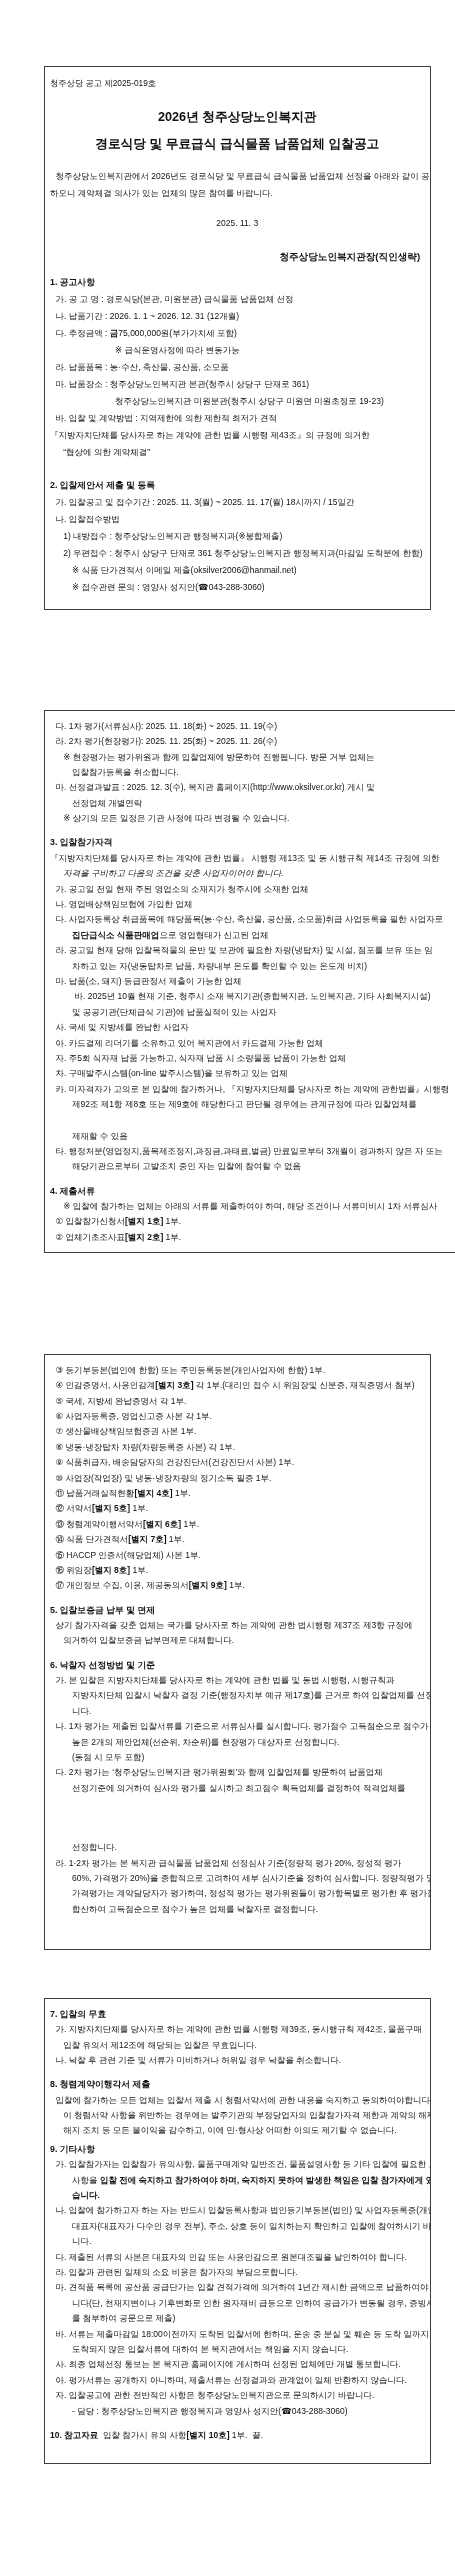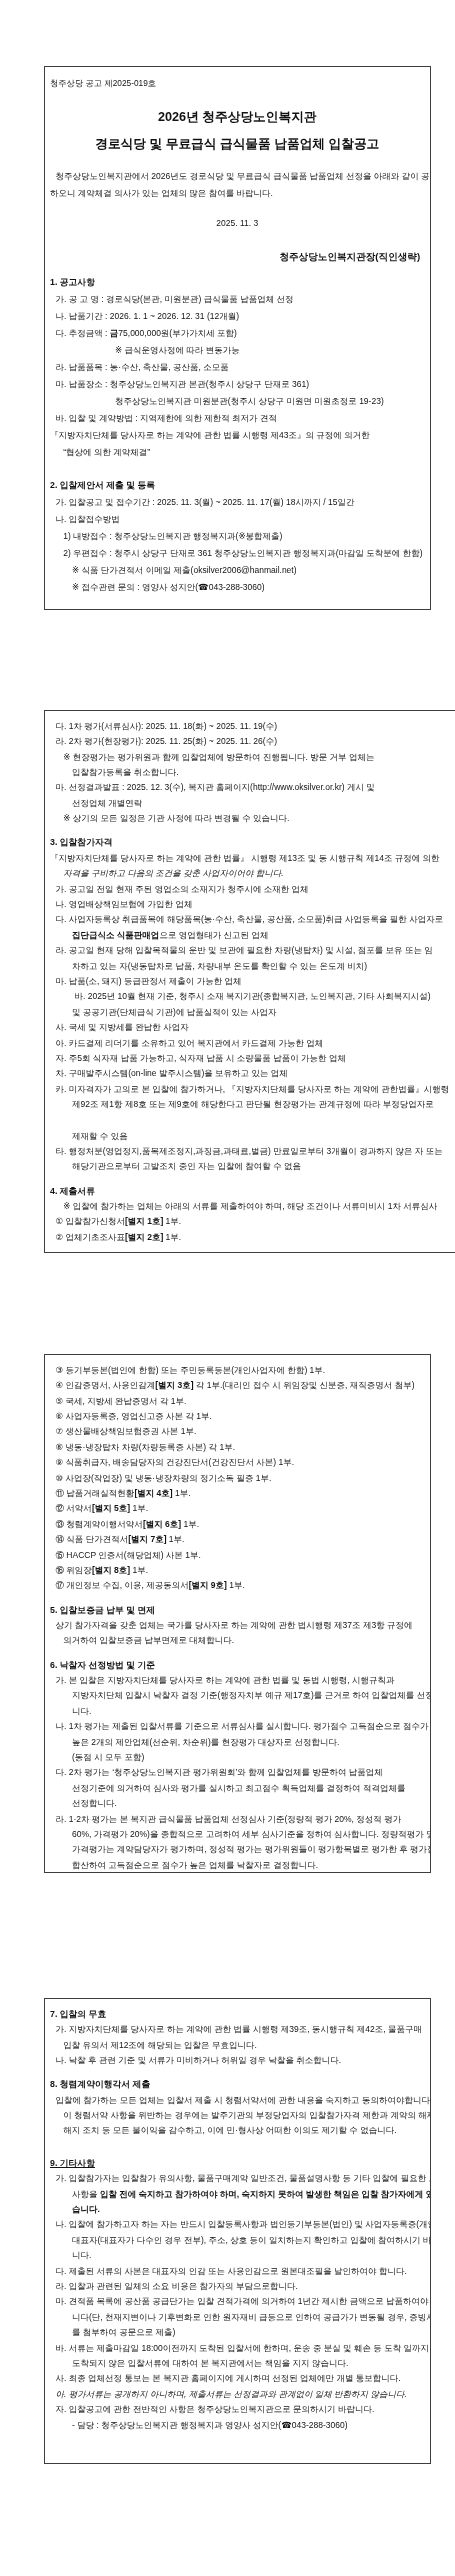--- a/index.html
+++ b/index.html
@@ -68,30 +68,30 @@
       <div class="ln i1" style="line-height: 15.4px;"><span>라. 공고일 현재 당해 입찰목적물의 운반 및 보관에 필요한 차량(냉탑차) 및 시설, 점포를 보유 또는 임</span></div>
       <div class="ln i3" style="line-height: 15.4px;"><span>차하고 있는 자(냉동탑차로 납품, 차량내부 온도를 확인할 수 있는 온도계 비치)</span></div>
       <div class="ln i1" style="line-height: 15.4px;"><span>마. 납품(소, 돼지) 등급판정서 제출이 가능한 업체</span></div>
       <div class="ln i1" style="line-height: 15.4px; margin-left: 19px;"><span>바. 2025년 10월 현재 기준, 청주시 소재 복지기관(종합복지관, 노인복지관, 기타 사회복지시설)</span></div>
       <div class="ln i3" style="line-height: 15.4px;"><span>및 공공기관(단체급식 기관)에 납품실적이 있는 사업자</span></div>
       <div class="ln i1" style="line-height: 15.4px;"><span>사. 국세 및 지방세를 완납한 사업자</span></div>
       <div class="ln i1" style="line-height: 15.4px;"><span>아. 카드결제 리더기를 소유하고 있어 복지관에서 카드결제 가능한 업체</span></div>
       <div class="ln i1" style="line-height: 15.4px;"><span>자. 주5회 식자재 납품 가능하고, 식자재 납품 시 소량물품 납품이 가능한 업체</span></div>
       <div class="ln i1" style="line-height: 15.4px;"><span>차. 구매발주시스템(on-line 발주시스템)을 보유하고 있는 업체</span></div>
       <div class="ln i1" style="line-height: 15.4px;"><span>카. 미자격자가 고의로 본 입찰에 참가하거나, 『지방자치단체를 당사자로 하는 계약에 관한법률』시행령</span></div>
-      <div class="ln i3" style="line-height: 15.4px;"><span>제92조 제1항 제8호 또는 제9호에 해당한다고 판단될 현장평가는 관계규정에 따라 부정당업자로</span></div>
+      <div class="ln i3" style="line-height: 15.4px;"><span>제92조 제1항 제8호 또는 제9호에 해당한다고 판단될 경우에는 관계규정에 따라 입찰업체를</span></div>
       <div class="ln i3" style="line-height: 15.4px; margin-top: 16px;"><span>제재할 수 있음</span></div>
       <div class="ln i1" style="line-height: 15.4px;"><span>타. 행정처분(영업정지,품목제조정지,과징금,과태료,벌금) 만료일로부터 3개월이 경과하지 않은 자 또는</span></div>
       <div class="ln i3" style="line-height: 15.4px;"><span>해당기관으로부터 고발조치 중인 자는 입찰에 참여할 수 없음</span></div>
       <div class="ln c-h" style="line-height: 15.4px; margin-top: 8.8px;"><span>4. 제출서류</span></div>
       <div class="ln i2" style="line-height: 15.4px;"><span>※ 입찰에 참가하는 업체는 아래의 서류를 제출하여야 하며, 해당 조건이나 서류미비시 1차 서류심사</span></div>
       <div class="ln i1" style="line-height: 15.4px;"><span>① 입찰참가신청서</span><span style="font-weight: bold;">[별지 1호]</span><span> 1부.</span></div>
       <div class="ln i1" style="line-height: 15.4px;"><span>② 업체기초조사표</span><span style="font-weight: bold;">[별지 2호]</span><span> 1부.</span></div>
     </div>
-    <div class="page" style="top: 1354px; left: 44px; width: 387px; height: 519px; border-color: rgb(61, 61, 61);">
+    <div class="page" style="top: 1354px; left: 44px; width: 387px; height: 596px; border-color: rgb(61, 61, 61);">
       <div class="ln i1" style="line-height: 15.4px;"><span>③ 등기부등본(법인에 한함) 또는 주민등록등본(개인사업자에 한함) 1부.</span></div>
       <div class="ln i1" style="line-height: 15.4px;"><span>④ 인감증명서, 사용인감계</span><span style="font-weight: bold;">[별지 3호]</span><span> 각 1부.(대리인 접수 시 위임장및 신분증, 재직증명서 첨부)</span></div>
       <div class="ln i1" style="line-height: 15.4px;"><span>⑤ 국세, 지방세 완납증명서 각 1부.</span></div>
       <div class="ln i1" style="line-height: 15.4px;"><span>⑥ 사업자등록증, 영업신고증 사본 각 1부.</span></div>
       <div class="ln i1" style="line-height: 15.4px;"><span>⑦ 생산물배상책임보험증권 사본 1부.</span></div>
       <div class="ln i1" style="line-height: 15.4px;"><span>⑧ 냉동·냉장탑차 차량(차량등록증 사본) 각 1부.</span></div>
       <div class="ln i1" style="line-height: 15.4px;"><span>⑨ 식품취급자, 배송담당자의 건강진단서(건강진단서 사본) 1부.</span></div>
       <div class="ln i1" style="line-height: 15.4px;"><span>⑩ 사업장(작업장) 및 냉동·냉장차량의 정기소독 필증 1부.</span></div>
       <div class="ln i1" style="line-height: 15.4px;"><span>⑪ 납품거래실적현황</span><span style="font-weight: bold;">[별지 4호]</span><span> 1부.</span></div>
       <div class="ln i1" style="line-height: 15.4px;"><span>⑫ 서약서</span><span style="font-weight: bold;">[별지 5호]</span><span> 1부.</span></div>
@@ -105,48 +105,49 @@
       <div class="ln i2" style="line-height: 15.4px;"><span>의거하여 입찰보증금 납부면제로 대체합니다.</span></div>
       <div class="ln c-h" style="line-height: 15.4px; margin-top: 8.8px;"><span>6. 낙찰자 선정방법 및 기준</span></div>
       <div class="ln i1" style="line-height: 15.4px;"><span>가. 본 입찰은 지방자치단체를 당사자로 하는 계약에 관한 법률 및 동법 시행령, 시행규칙과</span></div>
       <div class="ln i3" style="line-height: 15.4px;"><span>지방자치단체 입찰시 낙찰자 결정 기준(행정자치부 예규 제17호)를 근거로 하여 입찰업체를 선정합</span></div>
       <div class="ln i3" style="line-height: 15.4px;"><span>니다.</span></div>
       <div class="ln i1" style="line-height: 15.4px;"><span>나. 1차 평가는 제출된 입찰서류를 기준으로 서류심사를 실시합니다. 평가점수 고득점순으로 점수가</span></div>
       <div class="ln i3" style="line-height: 15.4px;"><span>높은 2개의 제안업체(선순위, 차순위)를 현장평가 대상자로 선정합니다.</span></div>
       <div class="ln i3" style="line-height: 15.4px;"><span>(동점 시 모두 포함)</span></div>
       <div class="ln i1" style="line-height: 15.4px;"><span>다. 2차 평가는 ‘청주상당노인복지관 평가위원회’와 함께 입찰업체를 방문하여 납품업체</span></div>
       <div class="ln i3" style="line-height: 15.4px;"><span>선정기준에 의거하여 심사와 평가를 실시하고 최고점수 획득업체를 결정하여 적격업체를</span></div>
-      <div class="ln i3" style="line-height: 15.4px;"><span>선정합니다.</span></div>
+      <div class="ln i3" style="line-height: 15.4px; margin-top: 44px;"><span>선정합니다.</span></div>
       <div class="ln i1" style="line-height: 15.4px;"><span>라. 1·2차 평가는 본 복지관 급식물품 납품업체 선정심사 기준(정량적 평가 20%, 정성적 평가</span></div>
       <div class="ln i3" style="line-height: 15.4px;"><span>60%, 가격평가 20%)을 종합적으로 고려하여 세부 심사기준을 정하여 심사합니다. 정량적평가 및</span></div>
       <div class="ln i3" style="line-height: 15.4px;"><span>가격평가는 계약담당자가 평가하며, 정성적 평가는 평가위원들이 평가항목별로 평가한 후 평가점수를</span></div>
       <div class="ln i3" style="line-height: 15.4px;"><span>합산하여 고득점순으로 점수가 높은 업체를 낙찰자로 결정합니다.</span></div>
     </div>
     <div class="page" style="top: 1998px; left: 44px; width: 387px; height: 466px; border-color: rgb(61, 61, 61);">
       <div class="ln c-h" style="line-height: 15.4px;"><span>7. 입찰의 무효</span></div>
       <div class="ln i1" style="line-height: 15.4px;"><span>가. 지방자치단체를 당사자로 하는 계약에 관한 법률 시행령 제39조, 동시행규칙 제42조, 물품구매</span></div>
       <div class="ln i2" style="line-height: 15.4px;"><span>입찰 유의서 제12조에 해당되는 입찰은 무효입니다.</span></div>
       <div class="ln i1" style="line-height: 15.4px;"><span>나. 낙찰 후 관련 기준 및 서류가 미비하거나 허위일 경우 낙찰을 취소합니다.</span></div>
       <div class="ln c-h" style="line-height: 15.4px; margin-top: 8.8px;"><span>8. 청렴계약이행각서 제출</span></div>
       <div class="ln i1" style="line-height: 15.4px;"><span>입찰에 참가하는 모든 업체는 입찰서 제출 시 청렴서약서에 관한 내용을 숙지하고 동의하여야합니다.</span></div>
       <div class="ln i2" style="line-height: 15.4px;"><span>이 청렴서약 사항을 위반하는 경우에는 발주기관의 부정당업자의 입찰참가자격 제한과 계약의 해제,</span></div>
       <div class="ln i2" style="line-height: 15.4px;"><span>해지 조치 등 모든 불이익을 감수하고, 이에 민·형사상 어떠한 이의도 제기할 수 없습니다.</span></div>
-      <div class="ln c-h" style="line-height: 15.4px; margin-top: 17px; text-decoration: underline;"><span>9. 기타사항</span></div>
+      <div class="ln c-h" style="line-height: 15.4px; margin-top: 3px;"><span>9. 기타사항</span></div>
       <div class="ln i1" style="line-height: 15.4px;"><span>가. 입찰참가자는 입찰참가 유의사항, 물품구매계약 일반조건, 물품설명사항 등 기타 입찰에 필요한 모든</span></div>
       <div class="ln i3" style="line-height: 15.4px;"><span>사항을 </span><span style="font-weight: bold;">입찰 전에 숙지하고 참가하여야 하며, 숙지하지 못하여 발생한 책임은 입찰 참가자에게 있</span></div>
       <div class="ln i3" style="line-height: 15.4px;"><span style="font-weight: bold;">습니다.</span></div>
       <div class="ln i1" style="line-height: 15.4px;"><span>나. 입찰에 참가하고자 하는 자는 반드시 입찰등록사항과 법인등기부등본(법인) 및 사업자등록증(개인)상</span></div>
       <div class="ln i3" style="line-height: 15.4px;"><span>대표자(대표자가 다수인 경우 전부), 주소, 상호 등이 일치하는지 확인하고 입찰에 참여하시기 바랍</span></div>
       <div class="ln i3" style="line-height: 15.4px;"><span>니다.</span></div>
       <div class="ln i1" style="line-height: 15.4px;"><span>다. 제출된 서류의 사본은 대표자의 인감 또는 사용인감으로 원본대조필을 날인하여야 합니다.</span></div>
       <div class="ln i1" style="line-height: 15.4px;"><span>라. 입찰과 관련된 일체의 소요 비용은 참가자의 부담으로합니다.</span></div>
       <div class="ln i1" style="line-height: 15.4px;"><span>마. 견적품 목록에 공산품 공급단가는 입찰 견적가격에 의거하여 1년간 제시한 금액으로 납품하여야 합</span></div>
       <div class="ln i3" style="line-height: 15.4px;"><span>니다(단, 천재지변이나 기후변화로 인한 원자재비 급등으로 인하여 공급가가 변동될 경우, 증빙서류</span></div>
       <div class="ln i3" style="line-height: 15.4px;"><span>를 첨부하여 공문으로 제출)</span></div>
       <div class="ln i1" style="line-height: 15.4px;"><span>바. 서류는 제출마감일 18:00이전까지 도착된 입찰서에 한하며, 운송 중 분실 및 훼손 등 도착 일까지</span></div>
       <div class="ln i3" style="line-height: 15.4px;"><span>도착되지 않은 입찰서류에 대하여 본 복지관에서는 책임을 지지 않습니다.</span></div>
       <div class="ln i1" style="line-height: 15.4px;"><span>사. 최종 업체선정 통보는 본 복지관 홈페이지에 게시하며 선정된 업체에만 개별 통보합니다.</span></div>
-      <div class="ln i1" style="line-height: 15.4px; font-style: italic;"><span>아. 평가서류는 공개하지 아니하며, 제출서류는 선정결과와 관계없이 일체 반환하지 않습니다.</span></div>
+      <div class="ln i1" style="line-height: 15.4px;"><span>아. 평가서류는 공개하지 아니하며, 제출서류는 선정결과와 관계없이 일체 반환하지 않습니다.</span></div>
       <div class="ln i1" style="line-height: 15.4px;"><span>자. 입찰공고에 관한 전반적인 사항은 청주상당노인복지관으로 문의하시기 바랍니다.</span></div>
       <div class="ln i3" style="line-height: 15.4px;"><span>- 담당 : 청주상당노인복지관 행정복지과 영양사 성지안(☎043-288-3060)</span></div>
+      <div class="ln" style="line-height: 15.4px; margin-top: 8.8px;"><span style="font-weight: bold;">10. 참고자료</span><span>  입찰 참가시 유의 사항</span><span style="font-weight: bold;">[별지 10호]</span><span> 1부.  끝.</span></div>
     </div>
   </div>
 
 
 </body></html>

